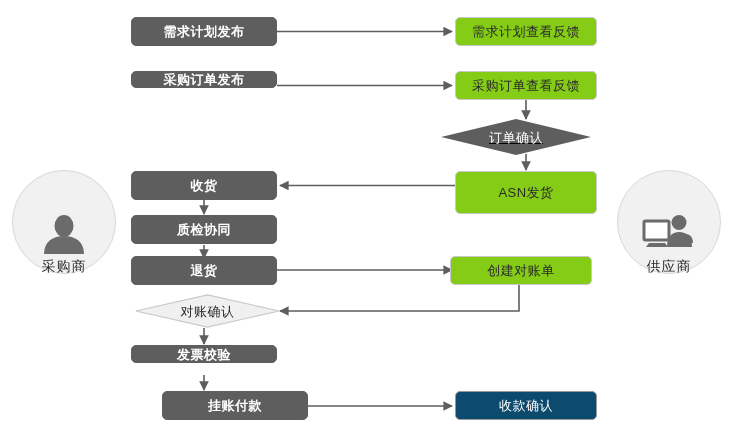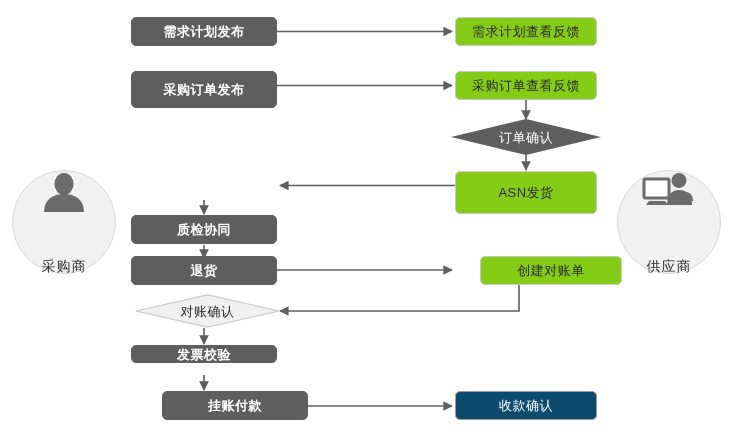--- a/index.html
+++ b/index.html
@@ -86,21 +86,21 @@
   .actor {
     position: absolute;
     width: 104px;
     height: 104px;
     border-radius: 50%;
     background: #f1f1f1;
     border: 1px solid #d8d8d8;
     display: flex;
     flex-direction: column;
     align-items: center;
-    justify-content: space-between;
+    justify-content: flex-end;
     box-sizing: border-box;
   }
   .actor .glyph {
     width: 56px;
     height: 44px;
     display: block;
     margin-bottom: 2px;
   }
   .actor .aname {
     font-size: 14px;
@@ -173,49 +173,52 @@
   </div>
 
   <div class="node dark" style="left:131px; top:17px; width:146px; height:29px;">
     <span>需求计划发布</span>
   </div>
 
   <div class="node light" style="left:455px; top:17px; width:142px; height:29px;">
     <span>需求计划查看反馈</span>
   </div>
 
-  <div class="node dark" style="left:131px; top:71px; width:146px; height:37px;">
+  <div class="node dark" style="left:131px; top:71px; width:146px; height:17px;">
     <span>采购订单发布</span>
   </div>
 
   <div class="node light" style="left:455px; top:71px; width:142px; height:29px;">
     <span>采购订单查看反馈</span>
   </div>
 
-  <div class="diamond dark" style="left:451px; top:119px; width:150px; height:36px;">
+  <div class="diamond dark" style="left:441px; top:119px; width:150px; height:36px;text-decoration:underline;">
     <svg class="shape" viewBox="0 0 150 36" preserveAspectRatio="none">
       <polygon points="75,0 150,18 75,36 0,18" fill="#5e5e5e"></polygon>
     </svg>
     <span class="dlabel">订单确认</span>
   </div>
 
   <div class="node light" style="left:455px; top:171px; width:142px; height:43px;">
     <span>ASN发货</span>
   </div>
 
+  <div class="node dark" style="left:131px; top:171px; width:146px; height:29px;">
+    <span>收货</span>
+  </div>
 
   <div class="node dark" style="left:131px; top:215px; width:146px; height:29px;">
     <span>质检协同</span>
   </div>
 
   <div class="node dark" style="left:131px; top:256px; width:146px; height:29px;">
     <span>退货</span>
   </div>
 
-  <div class="node light" style="left:480px; top:256px; width:142px; height:29px;">
+  <div class="node light" style="left:450px; top:256px; width:142px; height:29px;">
     <span>创建对账单</span>
   </div>
 
   <div class="diamond light" style="left:135px; top:294px; width:145px; height:34px;font-family:Liberation Serif, serif;">
     <svg class="shape" viewBox="0 0 145 34" preserveAspectRatio="none">
       <polygon points="72.5,0.8 144.2,17 72.5,33.2 0.8,17" fill="#f0f0f0" stroke="#c8c8c8" stroke-width="1.2"></polygon>
     </svg>
     <span class="dlabel">对账确认</span>
   </div>
 

